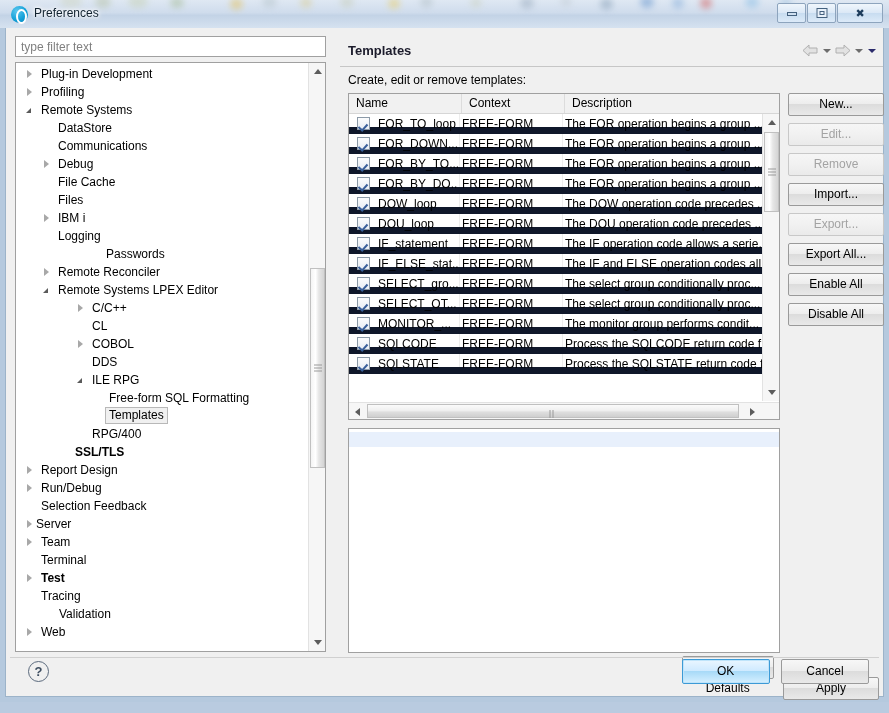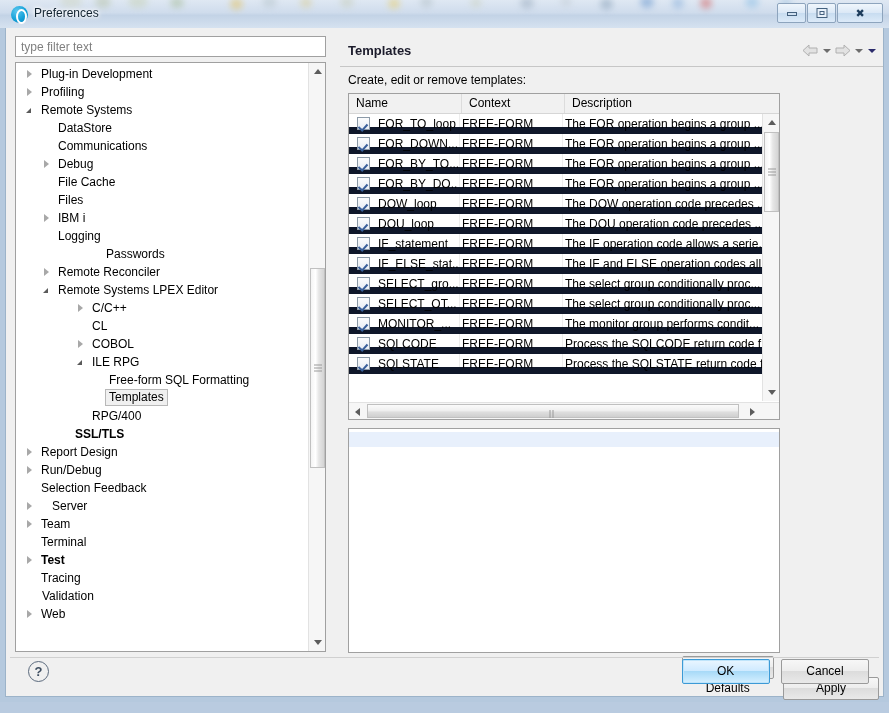--- a/index.html
+++ b/index.html
@@ -410,20 +410,23 @@
                 <span class="tree-label" style="left: 76px;">C/C++</span>
               </div>
               <div class="tree-row">
                 <span class="tree-label" style="left: 76px;">CL</span>
               </div>
               <div class="tree-row">
                 <span class="arrow collapsed" style="left: 61px;"></span>
                 <span class="tree-label" style="left: 76px;">COBOL</span>
               </div>
               <div class="tree-row">
+                <span class="tree-label" style="left: 76px;">DDS</span>
+              </div>
+              <div class="tree-row">
                 <span class="arrow expanded" style="left: 61px;"></span>
                 <span class="tree-label" style="left: 76px;">ILE RPG</span>
               </div>
               <div class="tree-row">
                 <span class="tree-label" style="left: 93px;">Free-form SQL Formatting</span>
               </div>
               <div class="tree-row selected">
                 <span class="tree-label" style="left: 93px;">Templates</span>
               </div>
               <div class="tree-row">
@@ -438,38 +441,38 @@
               </div>
               <div class="tree-row">
                 <span class="arrow collapsed" style="left: 10px;"></span>
                 <span class="tree-label" style="left: 25px;">Run/Debug</span>
               </div>
               <div class="tree-row">
                 <span class="tree-label" style="left: 25px;">Selection Feedback</span>
               </div>
               <div class="tree-row">
                 <span class="arrow collapsed" style="left: 10px;"></span>
-                <span class="tree-label" style="left: 36px;">Server</span>
+                <span class="tree-label" style="left: 20px;">Server</span>
               </div>
               <div class="tree-row">
                 <span class="arrow collapsed" style="left: 10px;"></span>
                 <span class="tree-label" style="left: 25px;">Team</span>
               </div>
               <div class="tree-row">
                 <span class="tree-label" style="left: 25px;">Terminal</span>
               </div>
               <div class="tree-row">
                 <span class="arrow collapsed" style="left: 10px;"></span>
                 <span class="tree-label" style="left: 25px; font-weight: bold;">Test</span>
               </div>
               <div class="tree-row">
                 <span class="tree-label" style="left: 25px;">Tracing</span>
               </div>
               <div class="tree-row">
-                <span class="tree-label" style="left: 26px;">Validation</span>
+                <span class="tree-label" style="left: 43px;">Validation</span>
               </div>
               <div class="tree-row">
                 <span class="arrow collapsed" style="left: 10px;"></span>
                 <span class="tree-label" style="left: 25px;">Web</span>
               </div>
             </div>
 
         <div class="vscroll">
           <div class="vs-arrow up"></div>
           <div class="vs-thumb" style="top:205px;height:200px;">
@@ -635,20 +638,30 @@
 
         <div class="hscroll">
           <div class="hs-arrow left"></div>
           <div class="hs-thumb">
             <div class="grip"><span></span><span></span></div>
           </div>
           <div class="hs-arrow right"></div>
         </div>
       </div>
 
+      <div class="side-btns" id="side-buttons">
+            <div class="btn">New...</div>
+            <div class="btn disabled">Edit...</div>
+            <div class="btn disabled">Remove</div>
+            <div class="btn">Import...</div>
+            <div class="btn disabled">Export...</div>
+            <div class="btn">Export All...</div>
+            <div class="btn">Enable All</div>
+            <div class="btn">Disable All</div>
+          </div>
 
       <div class="preview">
         <div class="hiline"></div>
       </div>
 
       <div class="bottom-btns">
         <span class="btn-inline" style="width:92px;">Restore Defaults</span>
         <span class="btn-inline" style="width:96px;">Apply</span>
       </div>
     </div>

